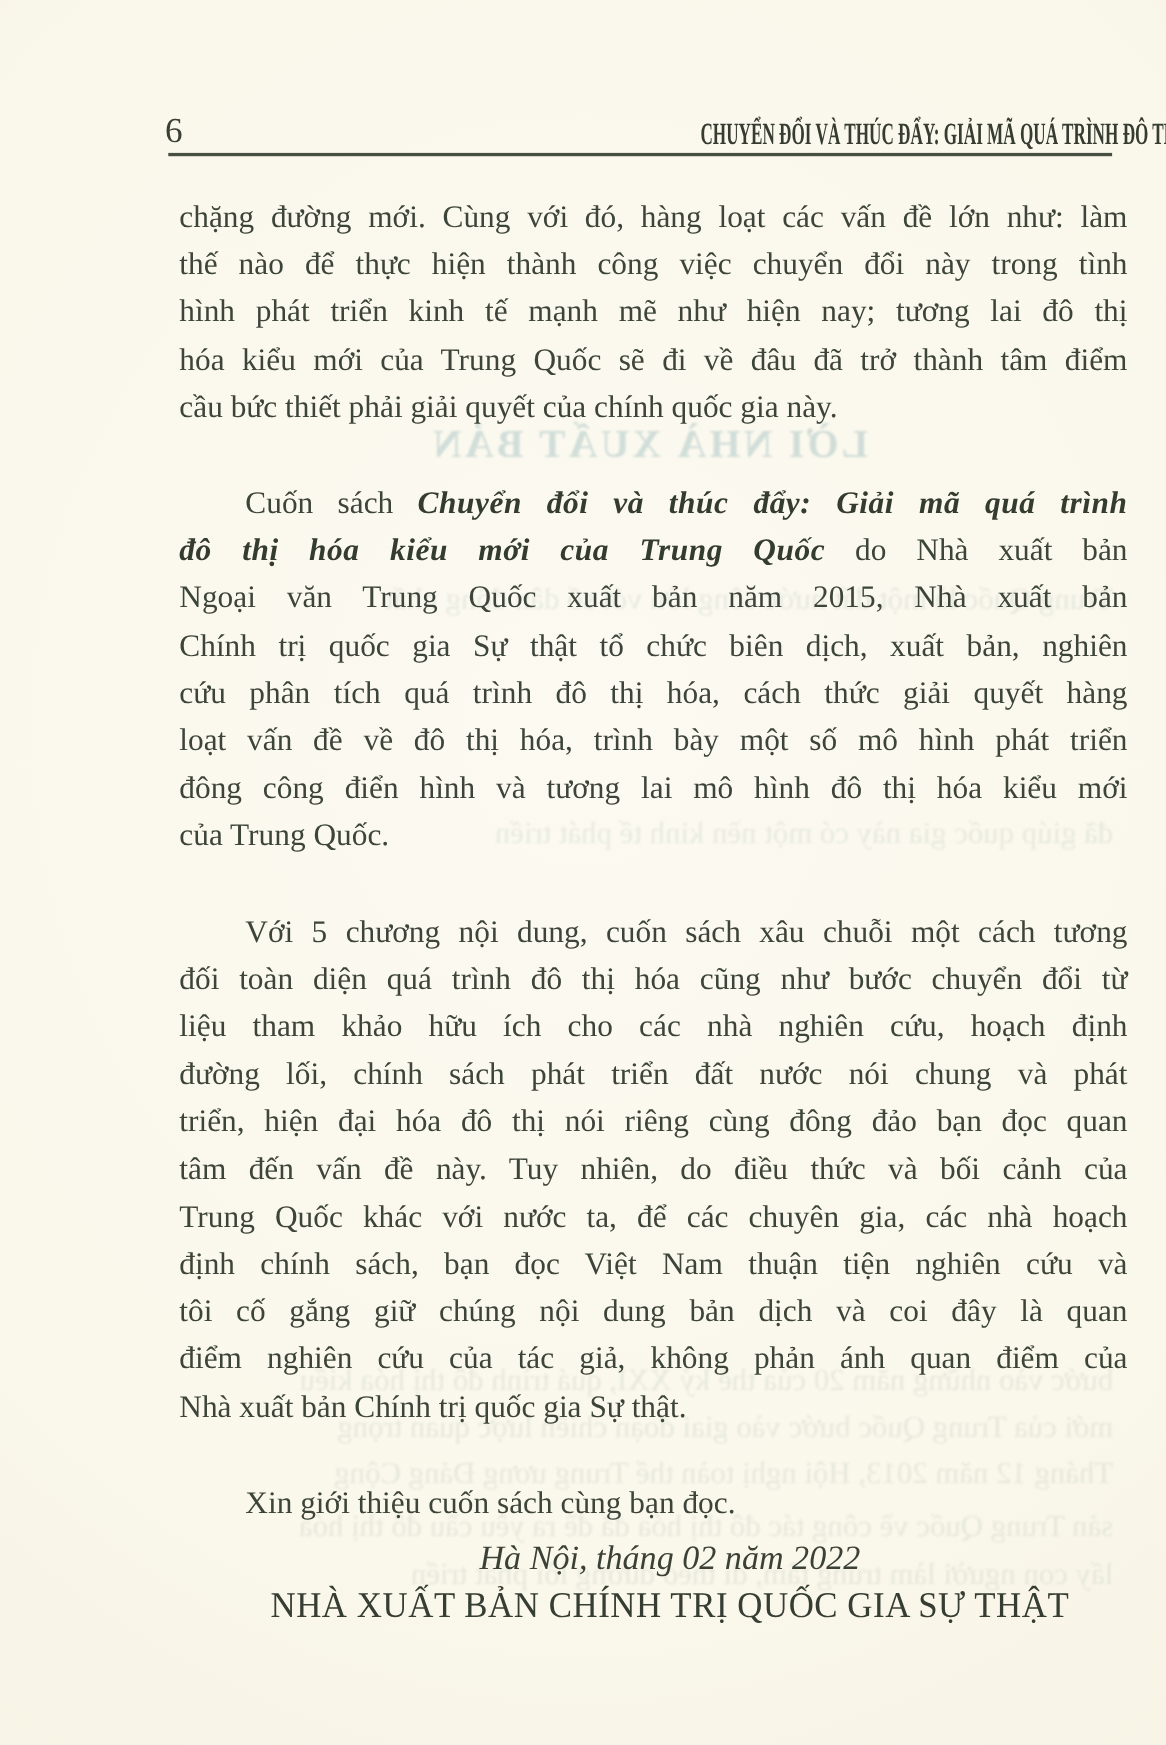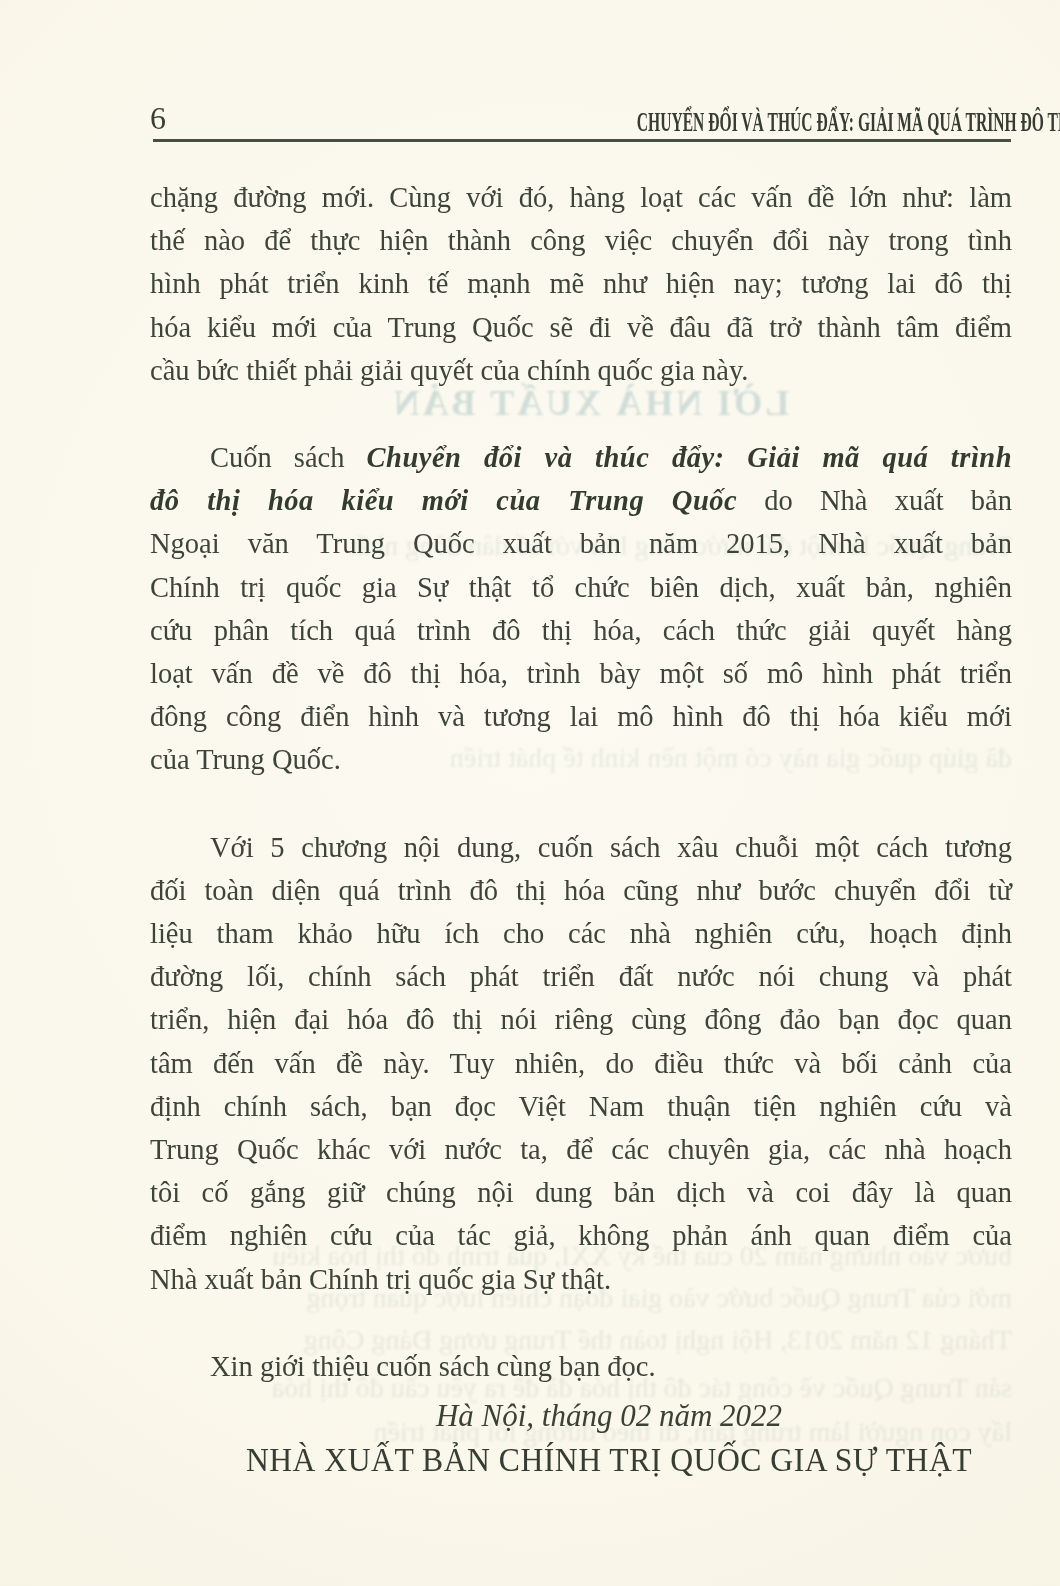--- a/index.html
+++ b/index.html
@@ -52,21 +52,21 @@
   .ghost-line{
     position:absolute;left:150px;width:862px;
     font-size:28px;color:#7e9c8c;opacity:0.16;
     transform:scaleX(-1);
     filter:blur(0.8px);
     white-space:nowrap;overflow:hidden;
   }
 
   
   .body-text{
-    position:absolute;left:150px;top:176px;width:862px;
+    position:absolute;left:163px;top:176px;width:862px;
     font-size:28.5px;line-height:43.2px;color:#3d4439;
   }
   .line{
     width:100%;
     text-align:justify;
     text-align-last:justify;
     white-space:normal;
   }
   .line.last{text-align-last:left;}
   .line.indent{text-indent:60px;margin-top:44px;}
@@ -126,22 +126,22 @@
       <div class="line"><span class="n">cứu phân tích quá trình đô thị hóa, cách thức giải quyết hàng</span></div>
       <div class="line"><span class="n">loạt vấn đề về đô thị hóa, trình bày một số mô hình phát triển</span></div>
       <div class="line"><span class="n">đông công điển hình và tương lai mô hình đô thị hóa kiểu mới</span></div>
       <div class="line last"><span class="n">của Trung Quốc.</span></div>
       <div class="line indent"><span class="n">Với 5 chương nội dung, cuốn sách xâu chuỗi một cách tương</span></div>
       <div class="line"><span class="n">đối toàn diện quá trình đô thị hóa cũng như bước chuyển đổi từ</span></div>
       <div class="line"><span class="n">liệu tham khảo hữu ích cho các nhà nghiên cứu, hoạch định</span></div>
       <div class="line"><span class="n">đường lối, chính sách phát triển đất nước nói chung và phát</span></div>
       <div class="line"><span class="n">triển, hiện đại hóa đô thị nói riêng cùng đông đảo bạn đọc quan</span></div>
       <div class="line"><span class="n">tâm đến vấn đề này. Tuy nhiên, do điều thức và bối cảnh của</span></div>
+      <div class="line"><span class="n">Trung Quốc khác với nước ta, để các chuyên gia, các nhà hoạch</span></div>
       <div class="line"><span class="n">định chính sách, bạn đọc Việt Nam thuận tiện nghiên cứu và</span></div>
-      <div class="line"><span class="n">Trung Quốc khác với nước ta, để các chuyên gia, các nhà hoạch</span></div>
       <div class="line"><span class="n">tôi cố gắng giữ chúng nội dung bản dịch và coi đây là quan</span></div>
       <div class="line"><span class="n">điểm nghiên cứu của tác giả, không phản ánh quan điểm của</span></div>
       <div class="line last"><span class="n">Nhà xuất bản Chính trị quốc gia Sự thật.</span></div>
       <div class="line last indent"><span class="n">Xin giới thiệu cuốn sách cùng bạn đọc.</span></div>
     </div>
 
   <div class="signoff">
     <div class="place-date">Hà Nội, tháng 02 năm 2022</div>
     <div class="publisher">NHÀ XUẤT BẢN CHÍNH TRỊ QUỐC GIA SỰ THẬT</div>
   </div>

